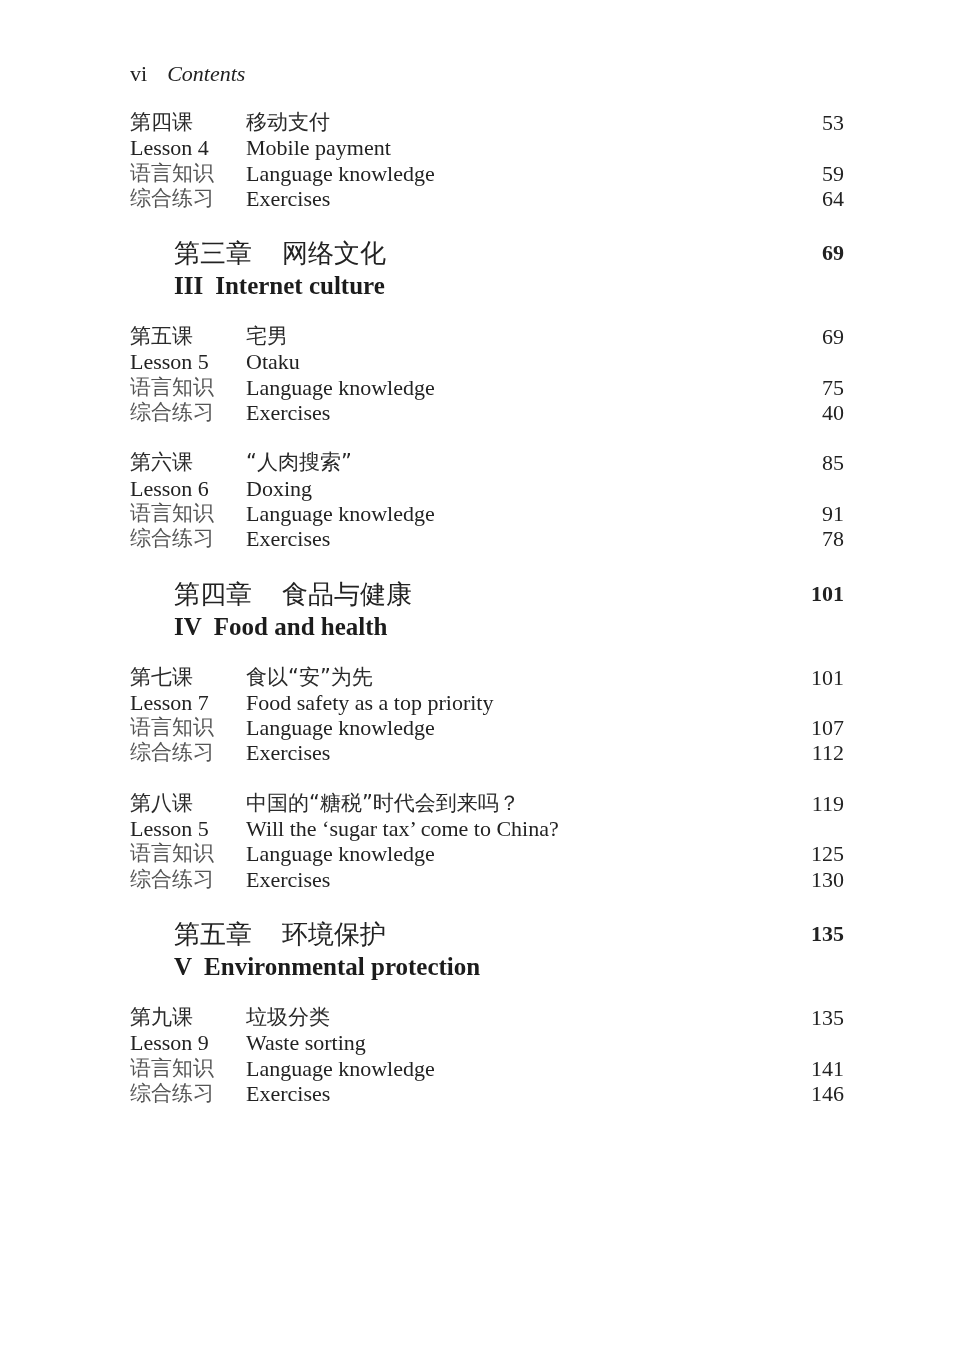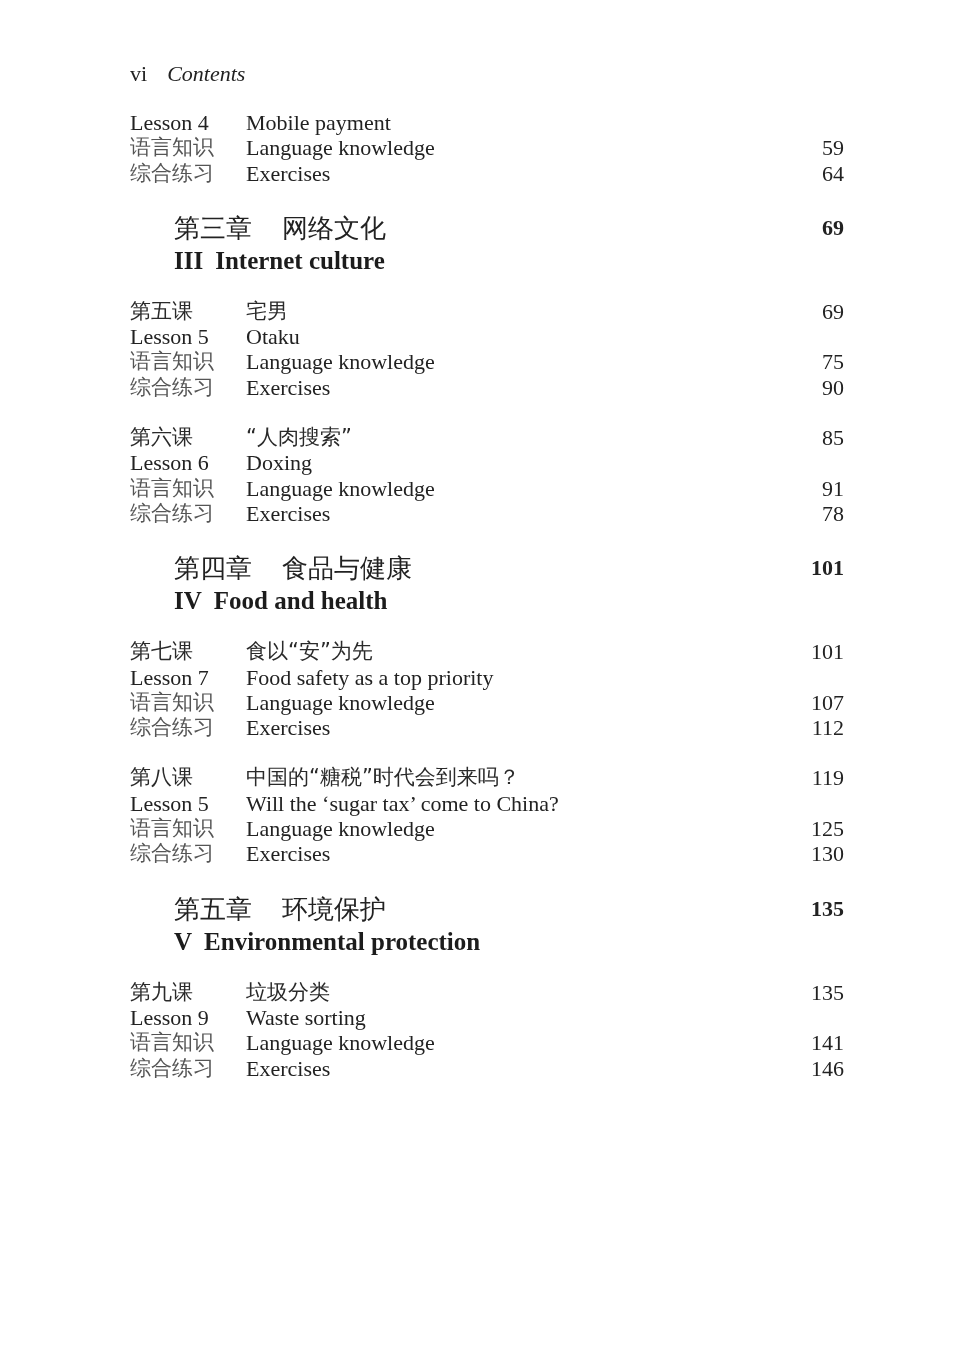--- a/index.html
+++ b/index.html
@@ -114,20 +114,25 @@
 <div class="page">
 
   <div class="running-head">
     <span class="folio">vi</span><span class="title">Contents</span>
   </div>
 
   <div class="toc">
 
     <div class="lesson first">
       <div class="row">
+        <span class="c1 cjk">第四课</span>
+        <span class="c2 cjk">移动支付</span>
+        <span class="pg">53</span>
+      </div>
+      <div class="row">
         <span class="c1">Lesson 4</span>
         <span class="c2">Mobile payment</span>
       </div>
       <div class="row">
         <span class="c1 cjk light">语言知识</span>
         <span class="c2">Language knowledge</span>
         <span class="pg">59</span>
       </div>
       <div class="row">
         <span class="c1 cjk light">综合练习</span>
@@ -157,21 +162,21 @@
         <span class="c2">Otaku</span>
       </div>
       <div class="row">
         <span class="c1 cjk light">语言知识</span>
         <span class="c2">Language knowledge</span>
         <span class="pg">75</span>
       </div>
       <div class="row">
         <span class="c1 cjk light">综合练习</span>
         <span class="c2">Exercises</span>
-        <span class="pg">90</span>
+        <span class="pg">40</span>
       </div>
     </div>
 
     <div class="lesson">
       <div class="row">
         <span class="c1 cjk">第六课</span>
         <span class="c2 cjk">“人肉搜索”</span>
         <span class="pg">85</span>
       </div>
       <div class="row">

